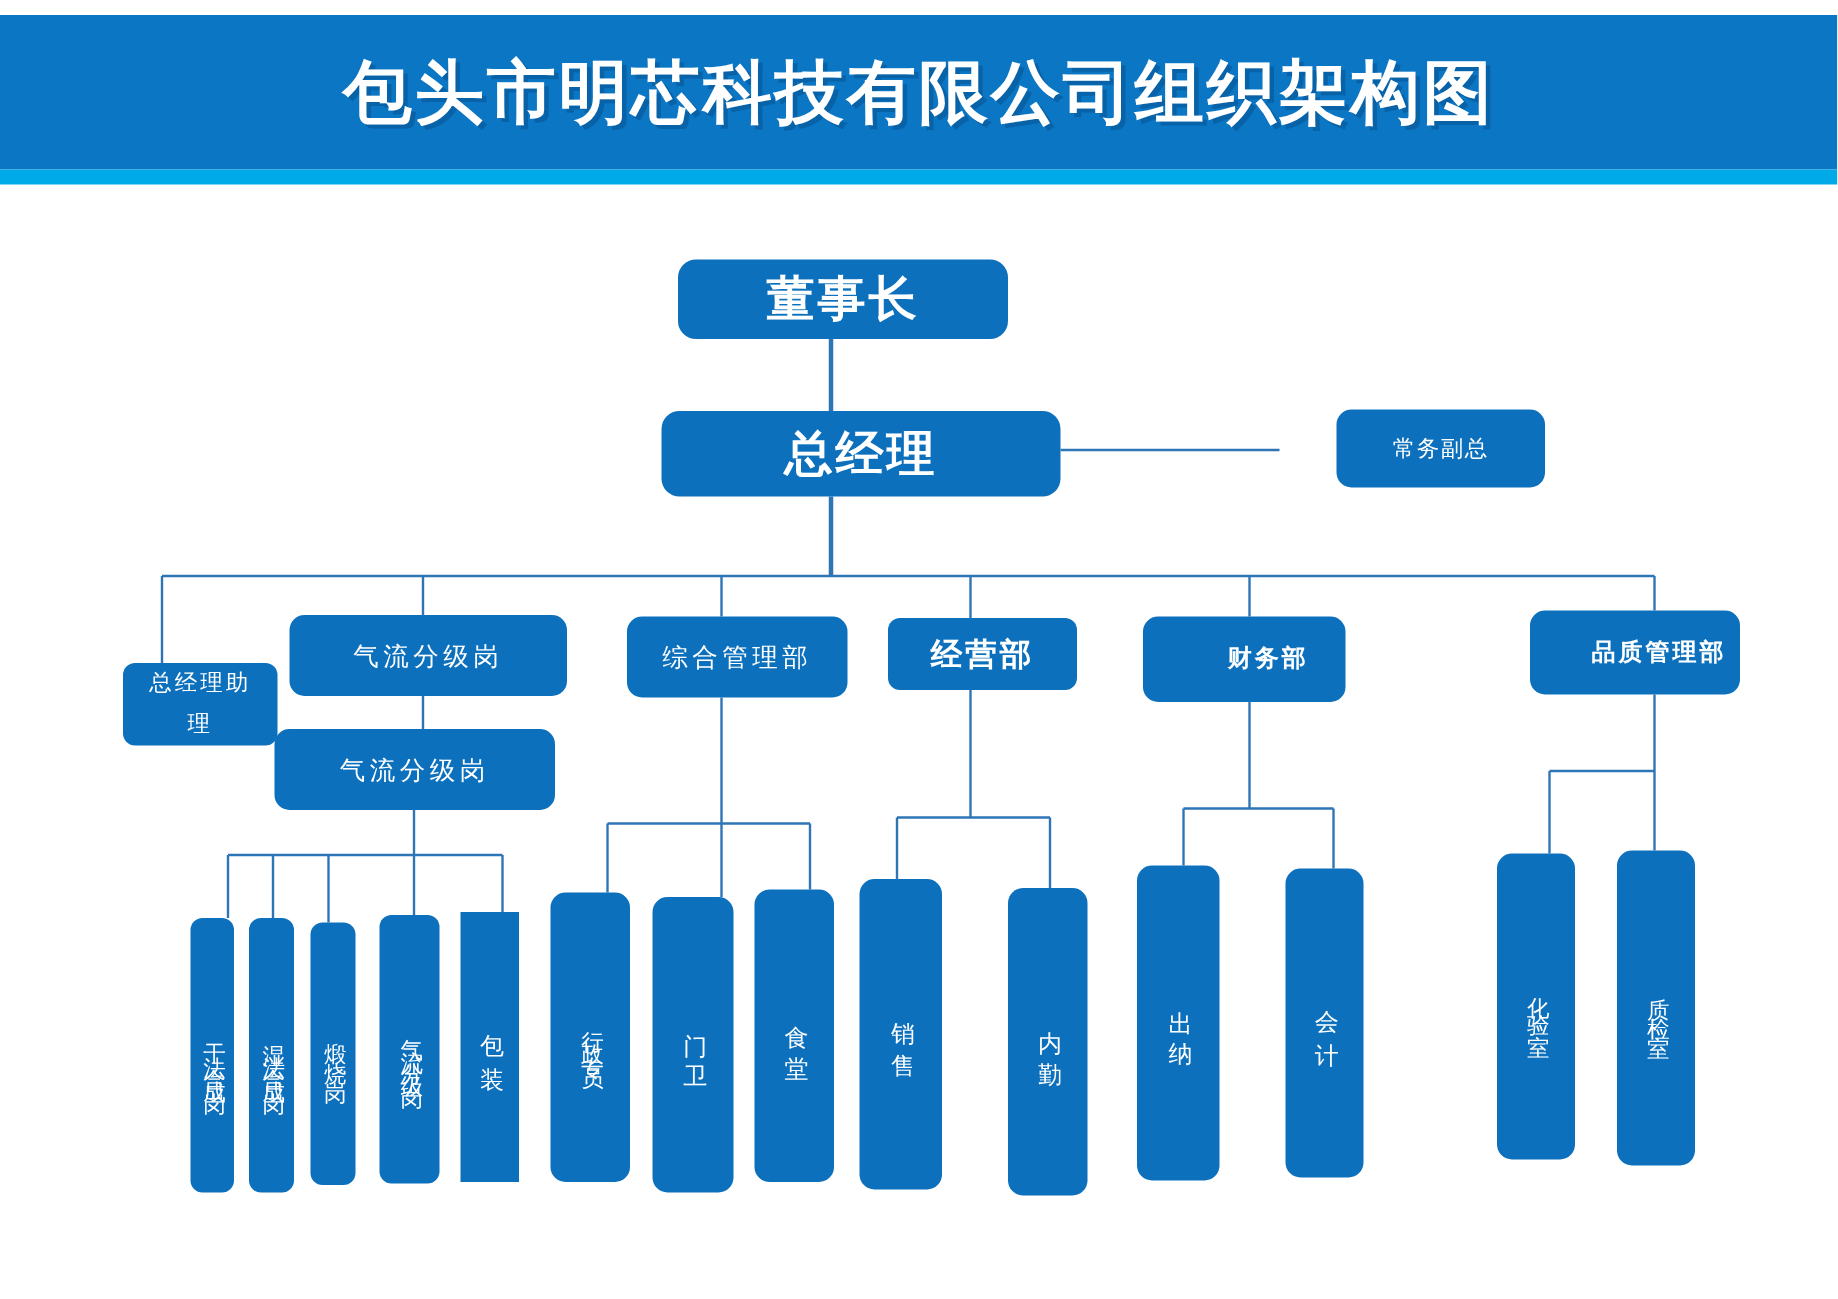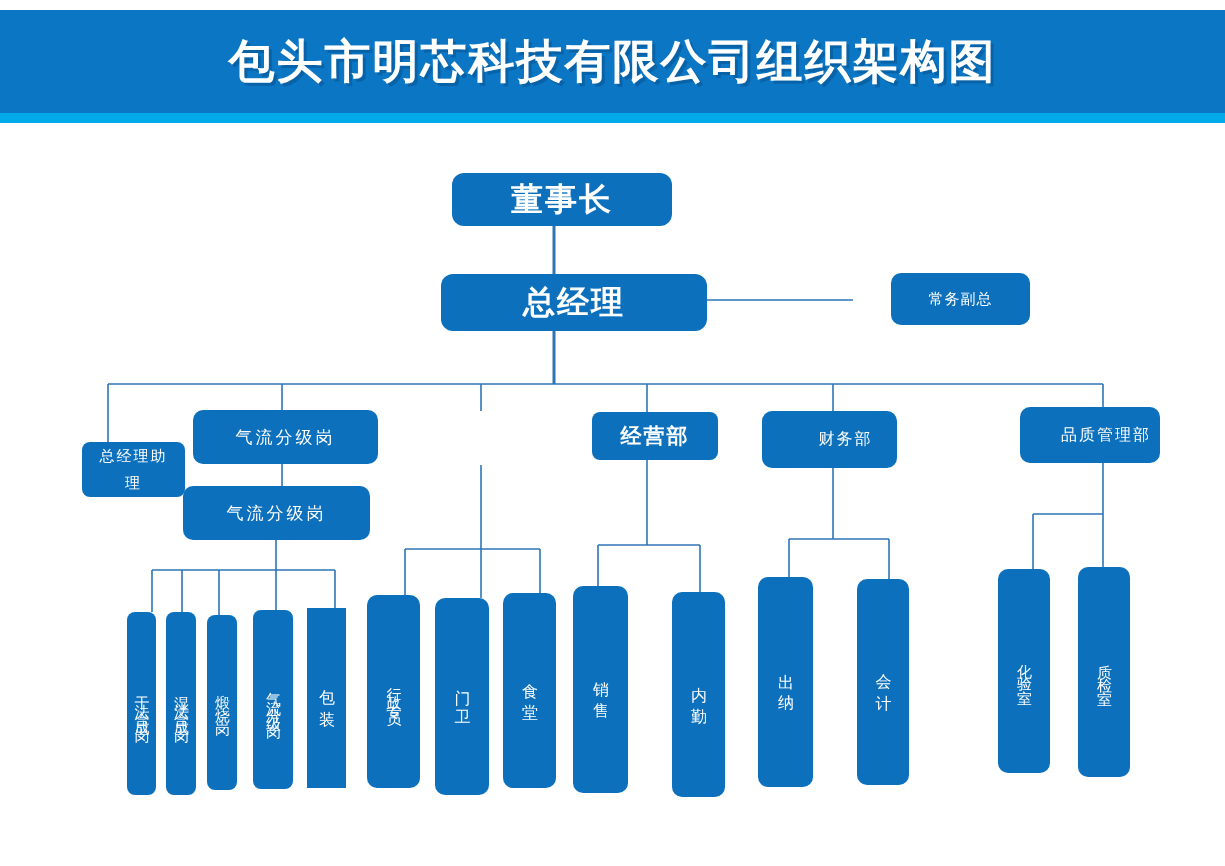--- a/index.html
+++ b/index.html
@@ -16,21 +16,21 @@
   #wires path{stroke:var(--line,#2E75B6);fill:none;}
   #wires path.thin{stroke-width:1.6px;}
   #wires path.thick{stroke-width:3px;}
   
   .node{position:absolute;background:var(--node,#0C70BD);color:#fff;
         display:flex;align-items:center;justify-content:center;text-align:center;
         box-sizing:border-box;}
   .r12{border-radius:12px;} .r10{border-radius:10px;} .r8{border-radius:8px;} .r0{border-radius:0;}
   .big{font-weight:bold;font-size:32px;letter-spacing:2px;font-family:"Liberation Sans",sans-serif;}
   .sans-md{font-size:15px;letter-spacing:1px;font-family:"Liberation Sans",sans-serif;}
-  .sans-dept{font-size:16px;font-weight:400;letter-spacing:2px;font-family:"Liberation Sans",sans-serif;padding-left:32px;}
+  .sans-dept{font-size:16px;font-weight:700;letter-spacing:2px;font-family:"Liberation Sans",sans-serif;padding-left:32px;}
   .sans-dept-big{font-size:21px;font-weight:bold;letter-spacing:2px;font-family:"Liberation Sans",sans-serif;text-align:right;}
   .serif-dept{font-size:17px;letter-spacing:3px;font-family:"Liberation Serif",serif;}
   .serif-sm{font-size:15px;letter-spacing:2px;line-height:1.8;font-family:"Liberation Serif",serif;padding:0 10px;margin-left:23px;}
   .v-node .vt{writing-mode:vertical-rl;text-orientation:upright;
         font-family:"Liberation Serif",serif;color:#fff;}
   .sp-sm{font-size:15px;letter-spacing:8px;}
   .sp-md{font-size:15px;letter-spacing:13px;}
   .sp-lg{font-size:16px;letter-spacing:21px;}
 </style>
 </head>
@@ -91,20 +91,21 @@
     </g>
   </svg>
 
   <div class="node r12 big" style="left:441px;top:274px;width:266px;height:57px;">总经理</div>
   <div class="node r12 big" style="left:452px;top:173px;width:220px;height:53px;">董事长</div>
   <div class="node r10 sans-md" style="left:891px;top:273px;width:139px;height:52px;">常务副总</div>
 
   <div class="node r8 serif-sm" style="left:59px;top:442px;width:103px;height:55px;">总经理助理</div>
   <div class="node r10 serif-dept" style="left:193px;top:410px;width:185px;height:54px;">气流分级岗</div>
   <div class="node r10 serif-dept" style="left:183px;top:486px;width:187px;height:54px;">气流分级岗</div>
+  <div class="node r10 serif-dept" style="left:418px;top:411px;width:147px;height:54px;">综合管理部</div>
   <div class="node r8 sans-dept-big" style="left:592px;top:412px;width:126px;height:48px;">经营部</div>
   <div class="node r10 sans-dept" style="left:762px;top:411px;width:135px;height:57px;">财务部</div>
   <div class="node r10 sans-dept" style="left:1020px;top:407px;width:140px;height:56px;">品质管理部</div>
 
   <div class="node r8 v-node" style="left:127px;top:612px;width:29px;height:183px;">
     <span class="vt sp-sm">干法合成岗</span>
     </div>
   <div class="node r8 v-node" style="left:166px;top:612px;width:30px;height:183px;">
     <span class="vt sp-sm">湿法合成岗</span>
     </div>

